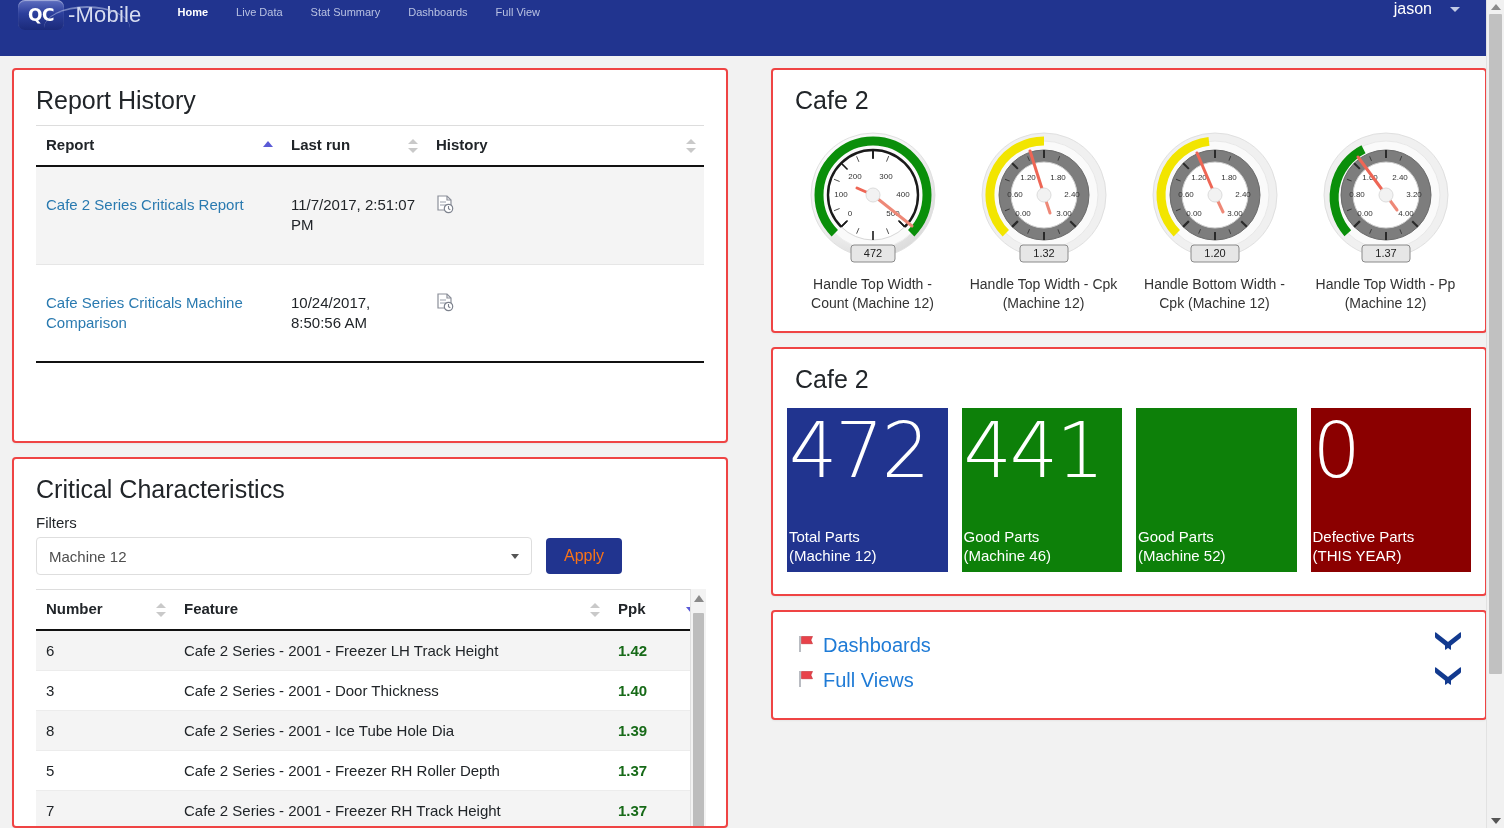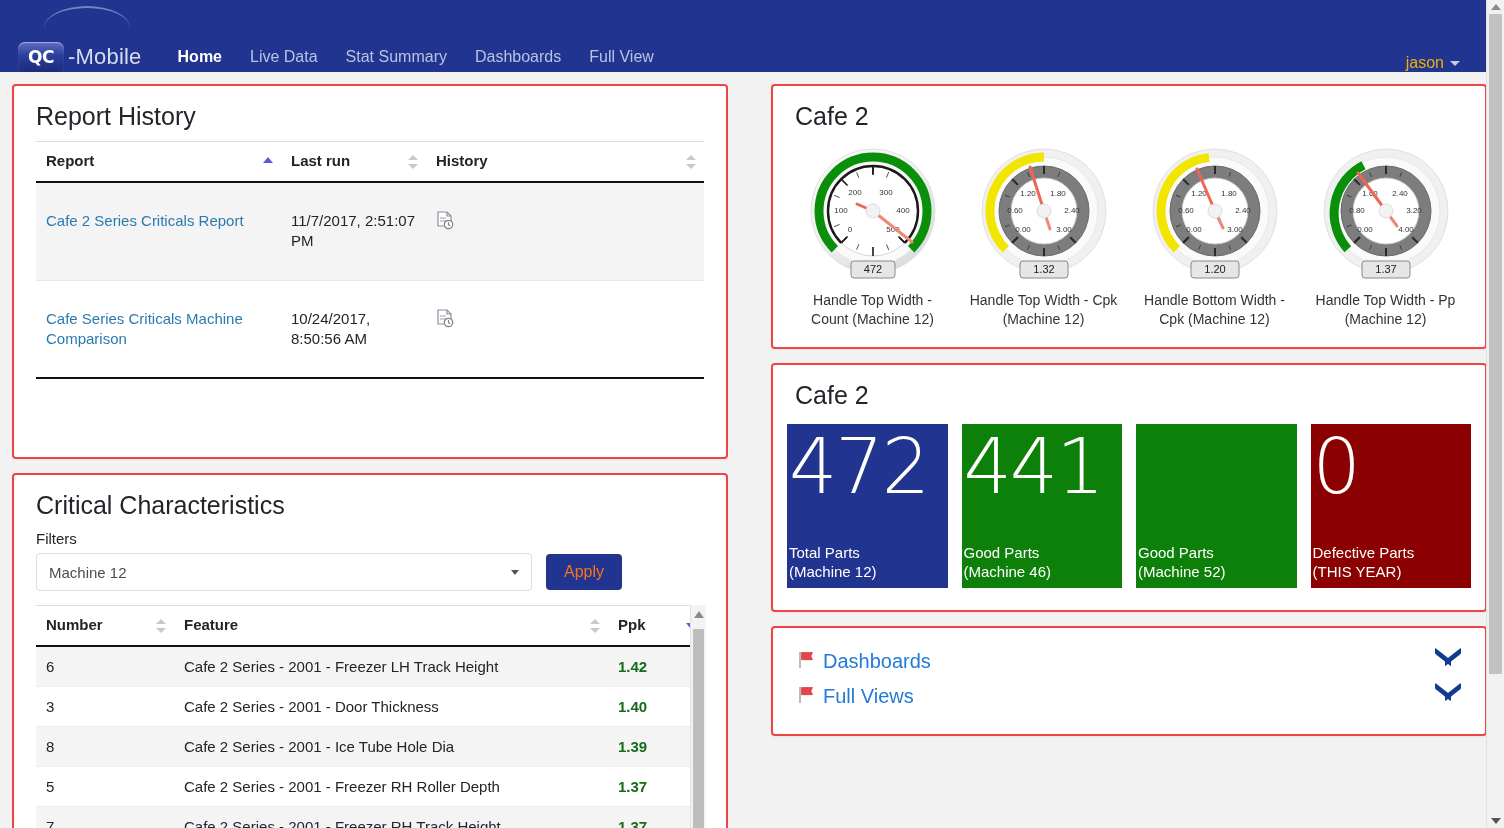--- a/index.html
+++ b/index.html
@@ -9,24 +9,24 @@
     background: #f2f2f2;
     font-family: "Liberation Sans", sans-serif;
     font-size: 14px;
     color: #212529;
     overflow: hidden;
     position: relative;
   }
 
   
   .navbar {
-    height: 72px;
+    height: 56px;
     background: #21348f;
     display: flex;
-    align-items: flex-end;
+    align-items: flex-start;
     padding: 0 18px;
     position: relative;
   }
   .brand { display:flex; align-items:center; margin-right: 22px; }
   .brand-badge {
     width: 46px; height: 30px;
     border-radius: 7px;
     background: linear-gradient(180deg,#5f6fc0 0%,#2c3f9c 45%,#1b2a7a 100%);
     box-shadow: inset 0 1px 1px rgba(255,255,255,.45);
     display:flex; align-items:center; justify-content:center;
@@ -40,26 +40,26 @@
     letter-spacing: .2px;
   }
   .brand-arc {
     position:absolute; left: 44px; top: 6px; width: 86px; height: 22px;
     border-top: 2px solid rgba(190,200,235,.55);
     border-radius: 50%/100% 100% 0 0;
     pointer-events:none;
   }
   .nav-links { display:flex; align-items:center; gap: 0; }
   .nav-link {
-    color:#b9c2e2; font-size: 16px; padding: 6px 14px; text-decoration:none;
+    color:#b9c2e2; font-size: 11px; padding: 6px 14px; text-decoration:none;
     cursor:pointer; white-space:nowrap;
   }
   .nav-link.active { color:#ffffff; font-weight:600; }
   .nav-right { margin-left:auto; display:flex; align-items:center; padding-right: 26px;}
-  .user-menu { color:#eab308; font-size:16px; cursor:pointer; display:flex; align-items:center; gap:6px;}
+  .user-menu { color:#ffffff; font-size:16px; cursor:pointer; display:flex; align-items:center; gap:18px;}
   .caret-down {
     width:0;height:0;border-left:5px solid transparent;border-right:5px solid transparent;
     border-top:5px solid #c3cbe6; display:inline-block;
   }
 
   
   .page { display:flex; padding: 12px 12px 0 12px; gap: 14px; height: calc(828px - 56px); }
   .col-left { width: 716px; display:flex; flex-direction:column; gap: 14px; }
   .col-right { width: 716px; display:flex; flex-direction:column; gap: 14px; margin-left: 29px; }
 

